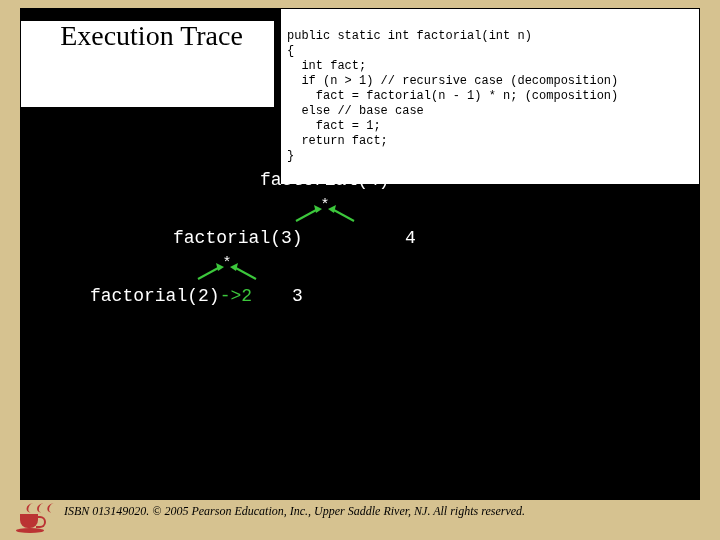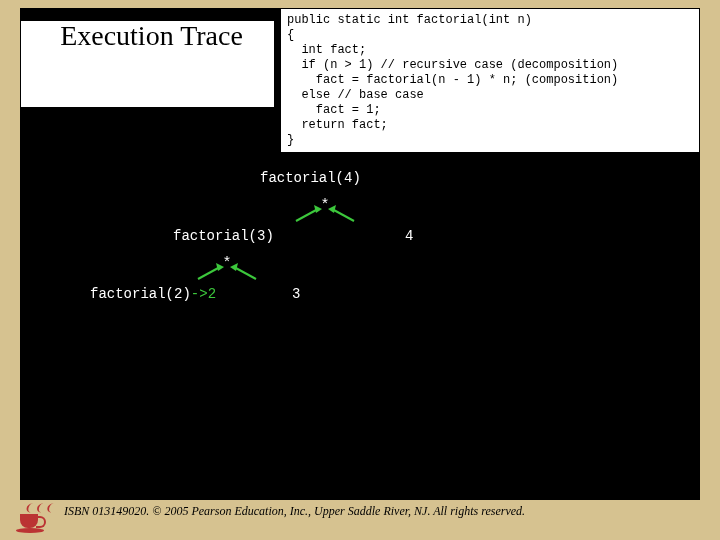--- a/index.html
+++ b/index.html
@@ -45,39 +45,39 @@
     white-space: nowrap;
   }
   .code-box {
     position: absolute;
     left: 280px;
     top: 8px;
     width: 420px;
     background: #fff;
     border: 1px solid #000;
     box-sizing: border-box;
-    padding: 4px 6px;
+    padding: 20px 6px;
     font-family: "Courier New", Courier, monospace;
     font-size: 12px;
     line-height: 1.25;
     color: #000;
     white-space: pre;
   }
   .trace-area {
     position: absolute;
     left: 20px;
     top: 150px;
     width: 680px;
     height: 350px;
     font-family: "Courier New", Courier, monospace;
     color: #fff;
   }
   .trace-label {
     position: absolute;
-    font-size: 14px;
+    font-size: 18px;
     color: #fff;
     white-space: nowrap;
   }
   .result {
     color: #3cc73c;
   }
   .op-node {
     position: absolute;
     width: 70px;
     height: 28px;

